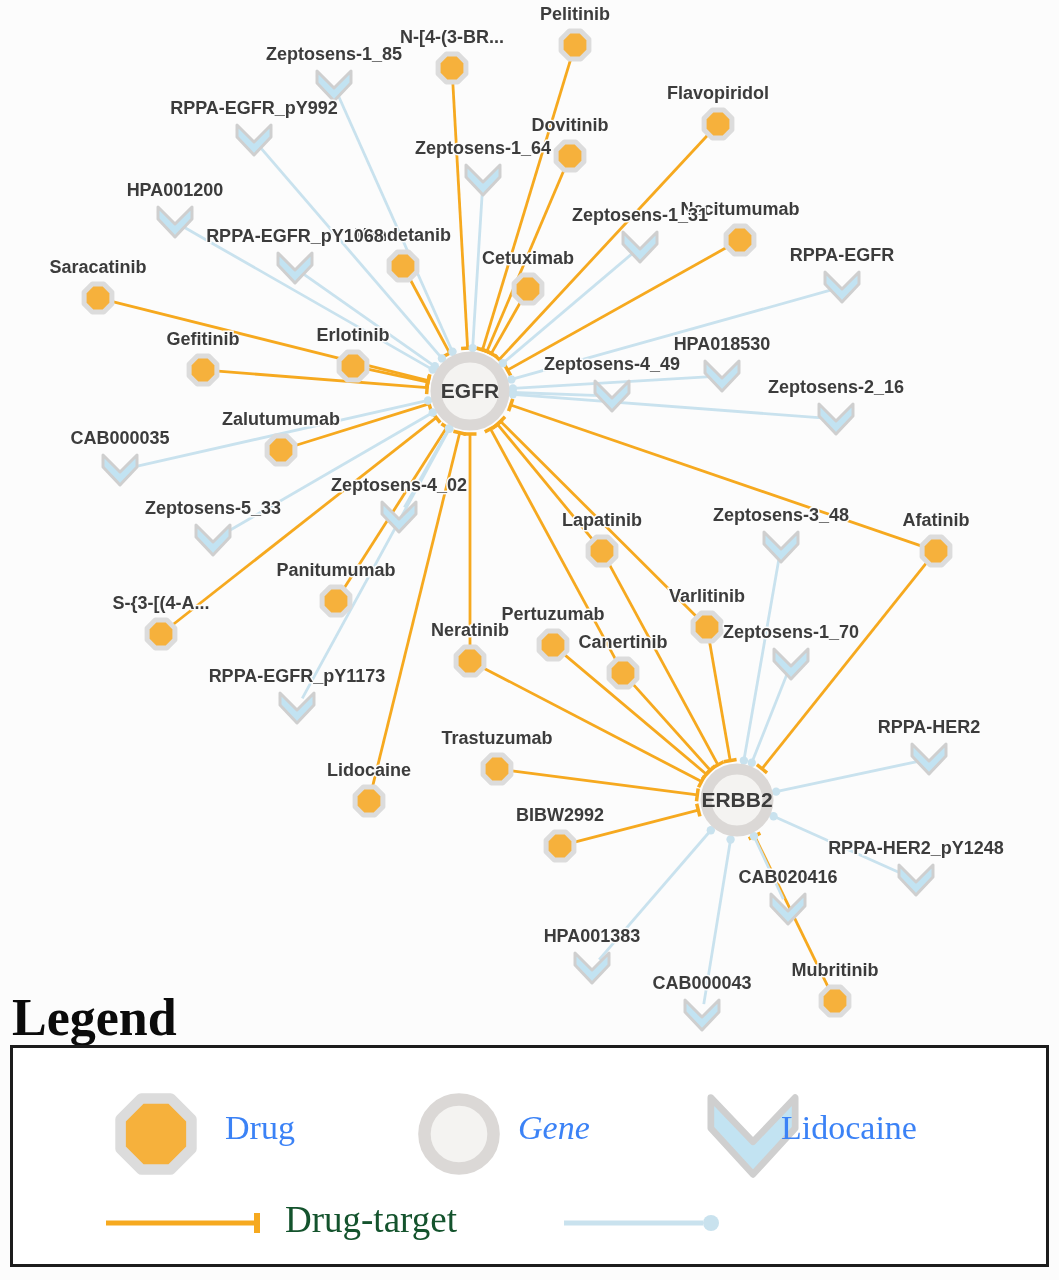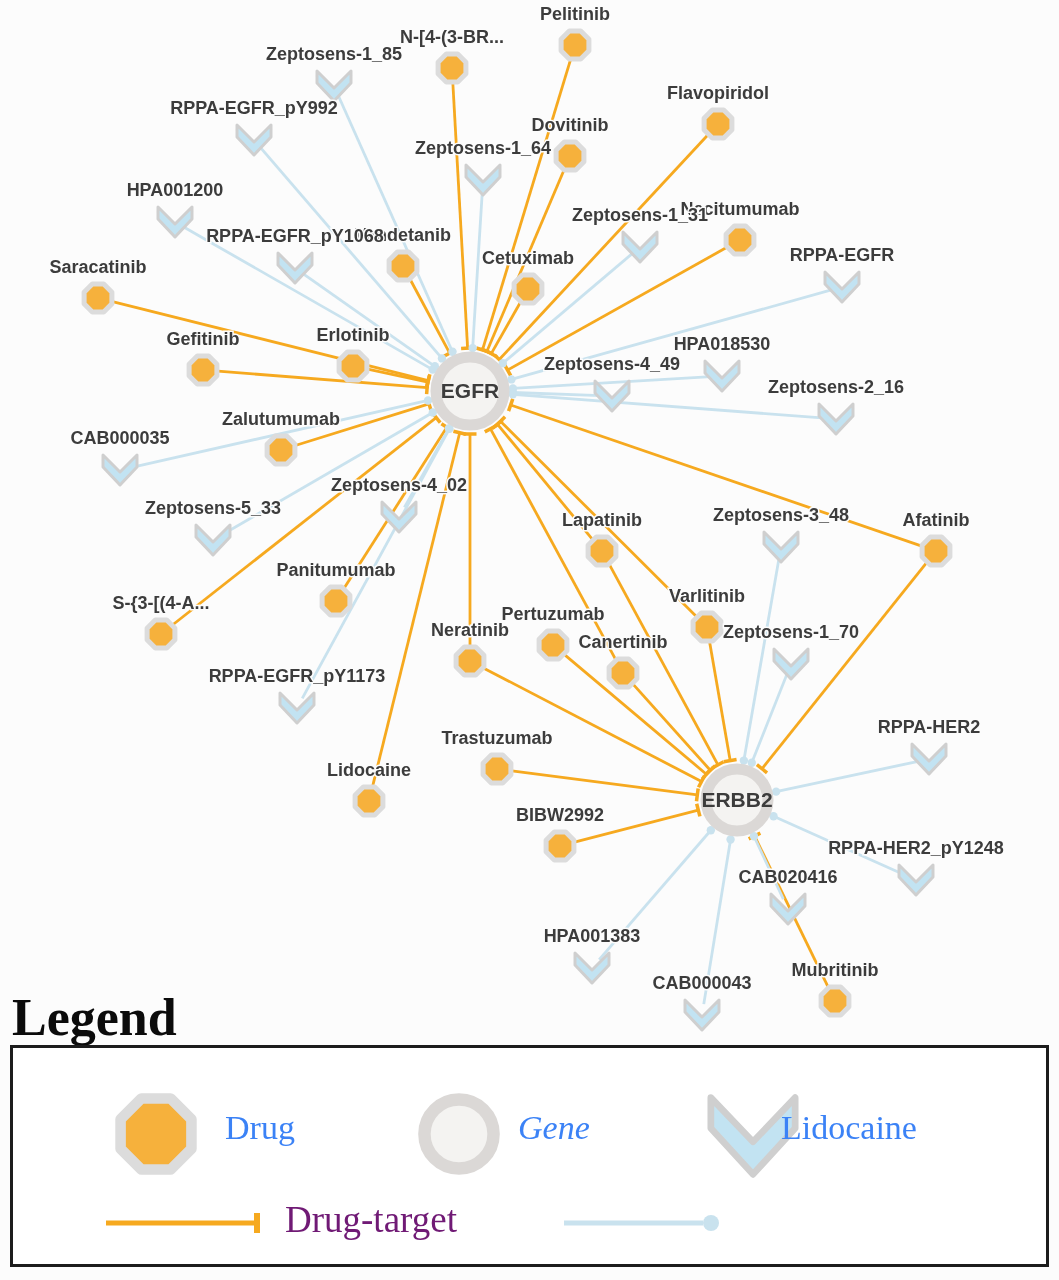--- a/index.html
+++ b/index.html
@@ -31,21 +31,21 @@
   }
   .legend-box{
     position:absolute;left:10px;top:1045px;width:1033px;height:216px;
     border:3px solid #1C1C1C;background:#FFFFFF;
   }
   .legend-box .abs{position:absolute;}
   .lnode-label{
     font-family:"Liberation Serif",serif;font-size:34px;color:#3b82f6;line-height:1;
   }
   .ledge-label{
-    font-family:"Liberation Serif",serif;font-size:37px;color:#701a75;line-height:1;
+    font-family:"Liberation Serif",serif;font-size:37px;color:#14532d;line-height:1;
   }
 </style>
 </head>
 <body>
 
 <svg id="net" width="1059" height="1280" viewBox="0 0 1059 1280">
     <g>
       <line x1="570.6441325369676" y1="59.353620401992515" x2="482.48682006069293" y2="349.85295484762145" stroke="#F6A91F" stroke-width="2.8"></line>
       <line x1="488.7067222348897" y1="351.7404974149355" x2="476.2669178864962" y2="347.9654122803074" stroke="#F6A91F" stroke-width="3.5"></line>
       <line x1="452.83461833853244" y1="82.97676240811029" x2="467.6074274295403" y2="348.06661443008386" stroke="#F6A91F" stroke-width="2.8"></line>

